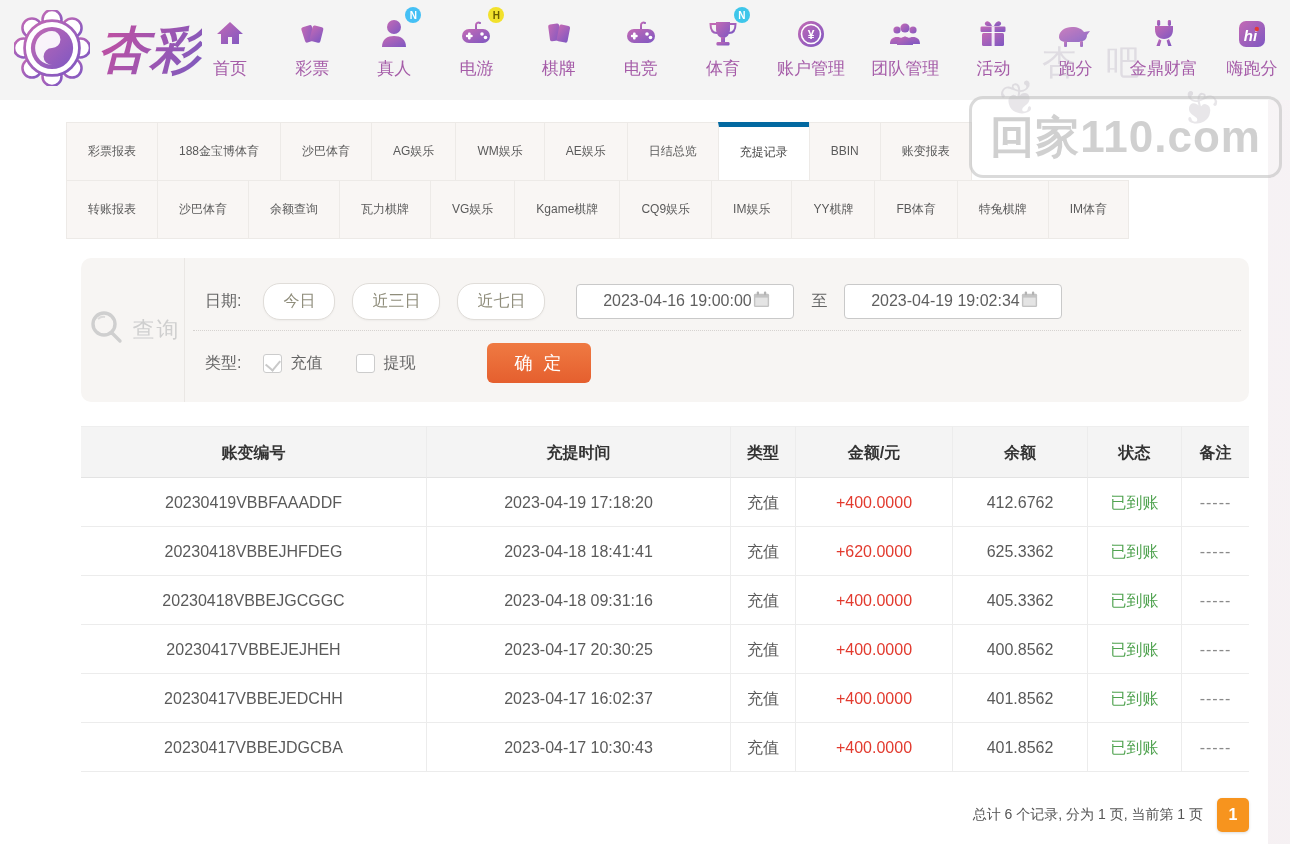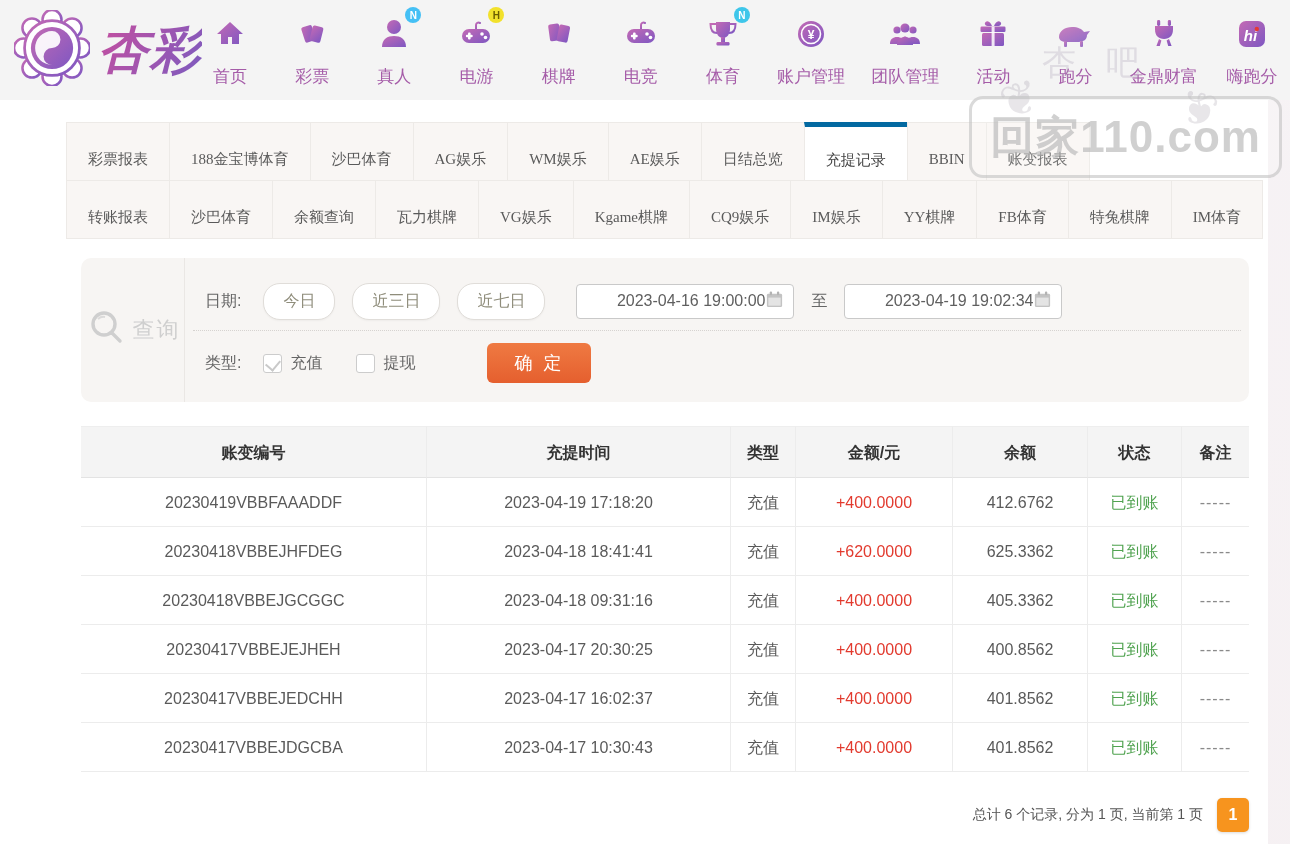--- a/index.html
+++ b/index.html
@@ -10,21 +10,21 @@
   
   .topnav { position:absolute; top:0; left:0; width:1290px; height:100px; background:#f4f4f4; }
   .logo { position:absolute; left:14px; top:10px; display:flex; align-items:center; gap:8px; }
   .brand-text { font-size:50px; font-weight:900; font-style:italic; letter-spacing:2px;
     color:#8d5fb5; background:linear-gradient(120deg,#c84f9e,#7a5bc0);
     -webkit-background-clip:text; background-clip:text; -webkit-text-fill-color:transparent; }
   .nav-items { position:absolute; left:202px; top:12px; width:1078px; display:flex;
     justify-content:space-between; }
   .nav-item { display:flex; flex-direction:column; align-items:center; cursor:pointer; min-width:56px; }
   .nav-icon { position:relative; height:38px; display:flex; align-items:flex-end; justify-content:center; }
-  .nav-label { margin-top:15px; font-size:17px; color:#a55ca8; white-space:nowrap; }
+  .nav-label { margin-top:7px; font-size:17px; color:#a55ca8; white-space:nowrap; }
   .badge { position:absolute; top:-5px; right:-11px; width:16px; height:16px; border-radius:50%;
     font-size:10px; font-weight:bold; display:flex; align-items:center; justify-content:center; }
   .badge--blue { background:#45c0f5; color:#fff; }
   .badge--yellow { background:#f2e12c; color:#6b5d00; }
   .badge--cyan { background:#3ec6ea; color:#fff; }
 
   
   .faint-text { position:absolute; left:1042px; top:40px; font-size:34px; color:rgba(175,165,185,.30);
     letter-spacing:30px; z-index:40; }
   .flourish { position:absolute; color:rgba(195,190,200,.45); z-index:40; font-size:46px; }
@@ -32,42 +32,42 @@
   .fl2 { left:1180px; top:82px; transform:scaleX(-1) rotate(-10deg); }
   .watermark-box { position:absolute; right:8px; top:96px; z-index:50; padding:8px 18px;
     border:3px solid rgba(188,188,188,.55); border-radius:14px; background:rgba(255,255,255,.15);
     font-size:44px; font-weight:bold; color:rgba(183,183,183,.65); letter-spacing:1px; line-height:60px; }
   .edge-decor { position:absolute; right:0; top:100px; width:22px; height:744px;
     background:linear-gradient(180deg,#f4eff2,#f3edf0); opacity:.8; z-index:1; }
 
   
   .tabs { position:absolute; left:66px; top:122px; z-index:5; }
   .tab-row { display:flex; }
-  .tab { height:59px; line-height:57px; padding:8px 21px; font-size:15px; color:#5a5a5a;
-    background:#f9f6f4; border:1px solid #edeae7; cursor:pointer; white-space:nowrap; text-align:center;font-family:Liberation Serif, serif; }
+  .tab { height:59px; line-height:57px; padding:0 21px; font-size:12px; color:#5a5a5a;
+    background:#f9f6f4; border:1px solid #edeae7; cursor:pointer; white-space:nowrap; text-align:center; }
   .tab + .tab { margin-left:-1px; }
   .tab-row2 .tab { margin-top:-1px; }
   .tab.active { background:#fff; border-top:5px solid #0369a1; border-bottom-color:#fff; line-height:51px; color:#444; }
 
   
   .filter { position:absolute; left:81px; top:258px; width:1168px; height:144px;
     background:#f7f5f3; border-radius:10px; z-index:4; }
   .filter-side { position:absolute; left:0; top:0; width:104px; height:144px; display:flex;
     flex-direction:row; align-items:center; justify-content:center; gap:4px;
     border-right:1px solid #eae7e4; }
   .filter-side-label { font-size:22px; color:#cfcfcf; letter-spacing:2px; }
   .filter-main { position:absolute; left:104px; top:0; width:1064px; height:144px; }
   .frow { position:absolute; left:4px; width:1064px; display:flex; align-items:center; }
   .frow-a { top:14px; height:58px; }
   .frow-b { top:76px; height:58px; }
   .dotted-sep { position:absolute; left:8px; top:72px; width:1048px; border-top:1px dotted #d6d3d0; }
   .flabel { font-size:16px; color:#666; margin-left:16px; margin-right:22px; }
   .pill { background:#fff; border:1px solid #e0ddd9; border-radius:17px; padding:7px 19px;
     font-size:16px; color:#8f8d7b; margin-right:17px; cursor:pointer; box-shadow:0 1px 2px rgba(0,0,0,.04); }
-  .date-input { display:flex; align-items:center; justify-content:flex-end; width:218px; height:35px;
+  .date-input { display:flex; align-items:center; justify-content:center; width:218px; height:35px;
     background:#fff; border:1px solid #c9c9c9; border-radius:4px; padding:0 9px 0 12px;
     font-size:16px; color:#5f5f5f; cursor:pointer; }
   .date-input:first-of-type { margin-left:14px; }
   .to-label { font-size:16px; color:#666; margin:0 17px; }
   .checkbox-group { display:flex; align-items:center; margin-right:34px; cursor:pointer; }
   .cbox { width:19px; height:19px; background:#fff; border:1px solid #ccc; border-radius:3px;
     position:relative; margin-right:8px; }
   .cbox.checked::after { content:""; position:absolute; left:4px; top:2px; width:8px; height:11px;
     border:solid #c9c9c9; border-width:0 2px 2px 0; transform:rotate(40deg); }
   .cbox-label { font-size:16px; color:#666; }

